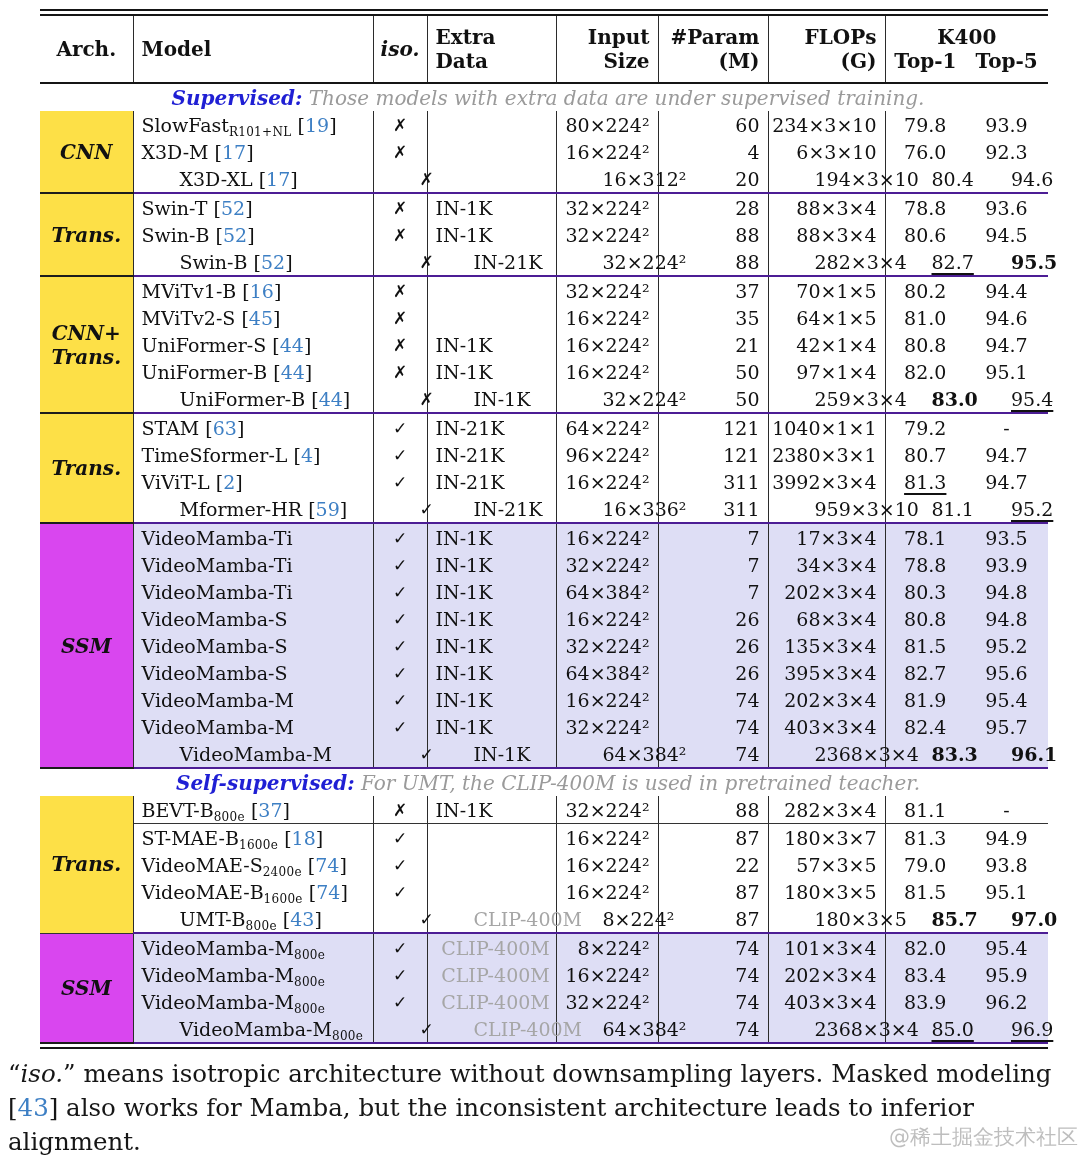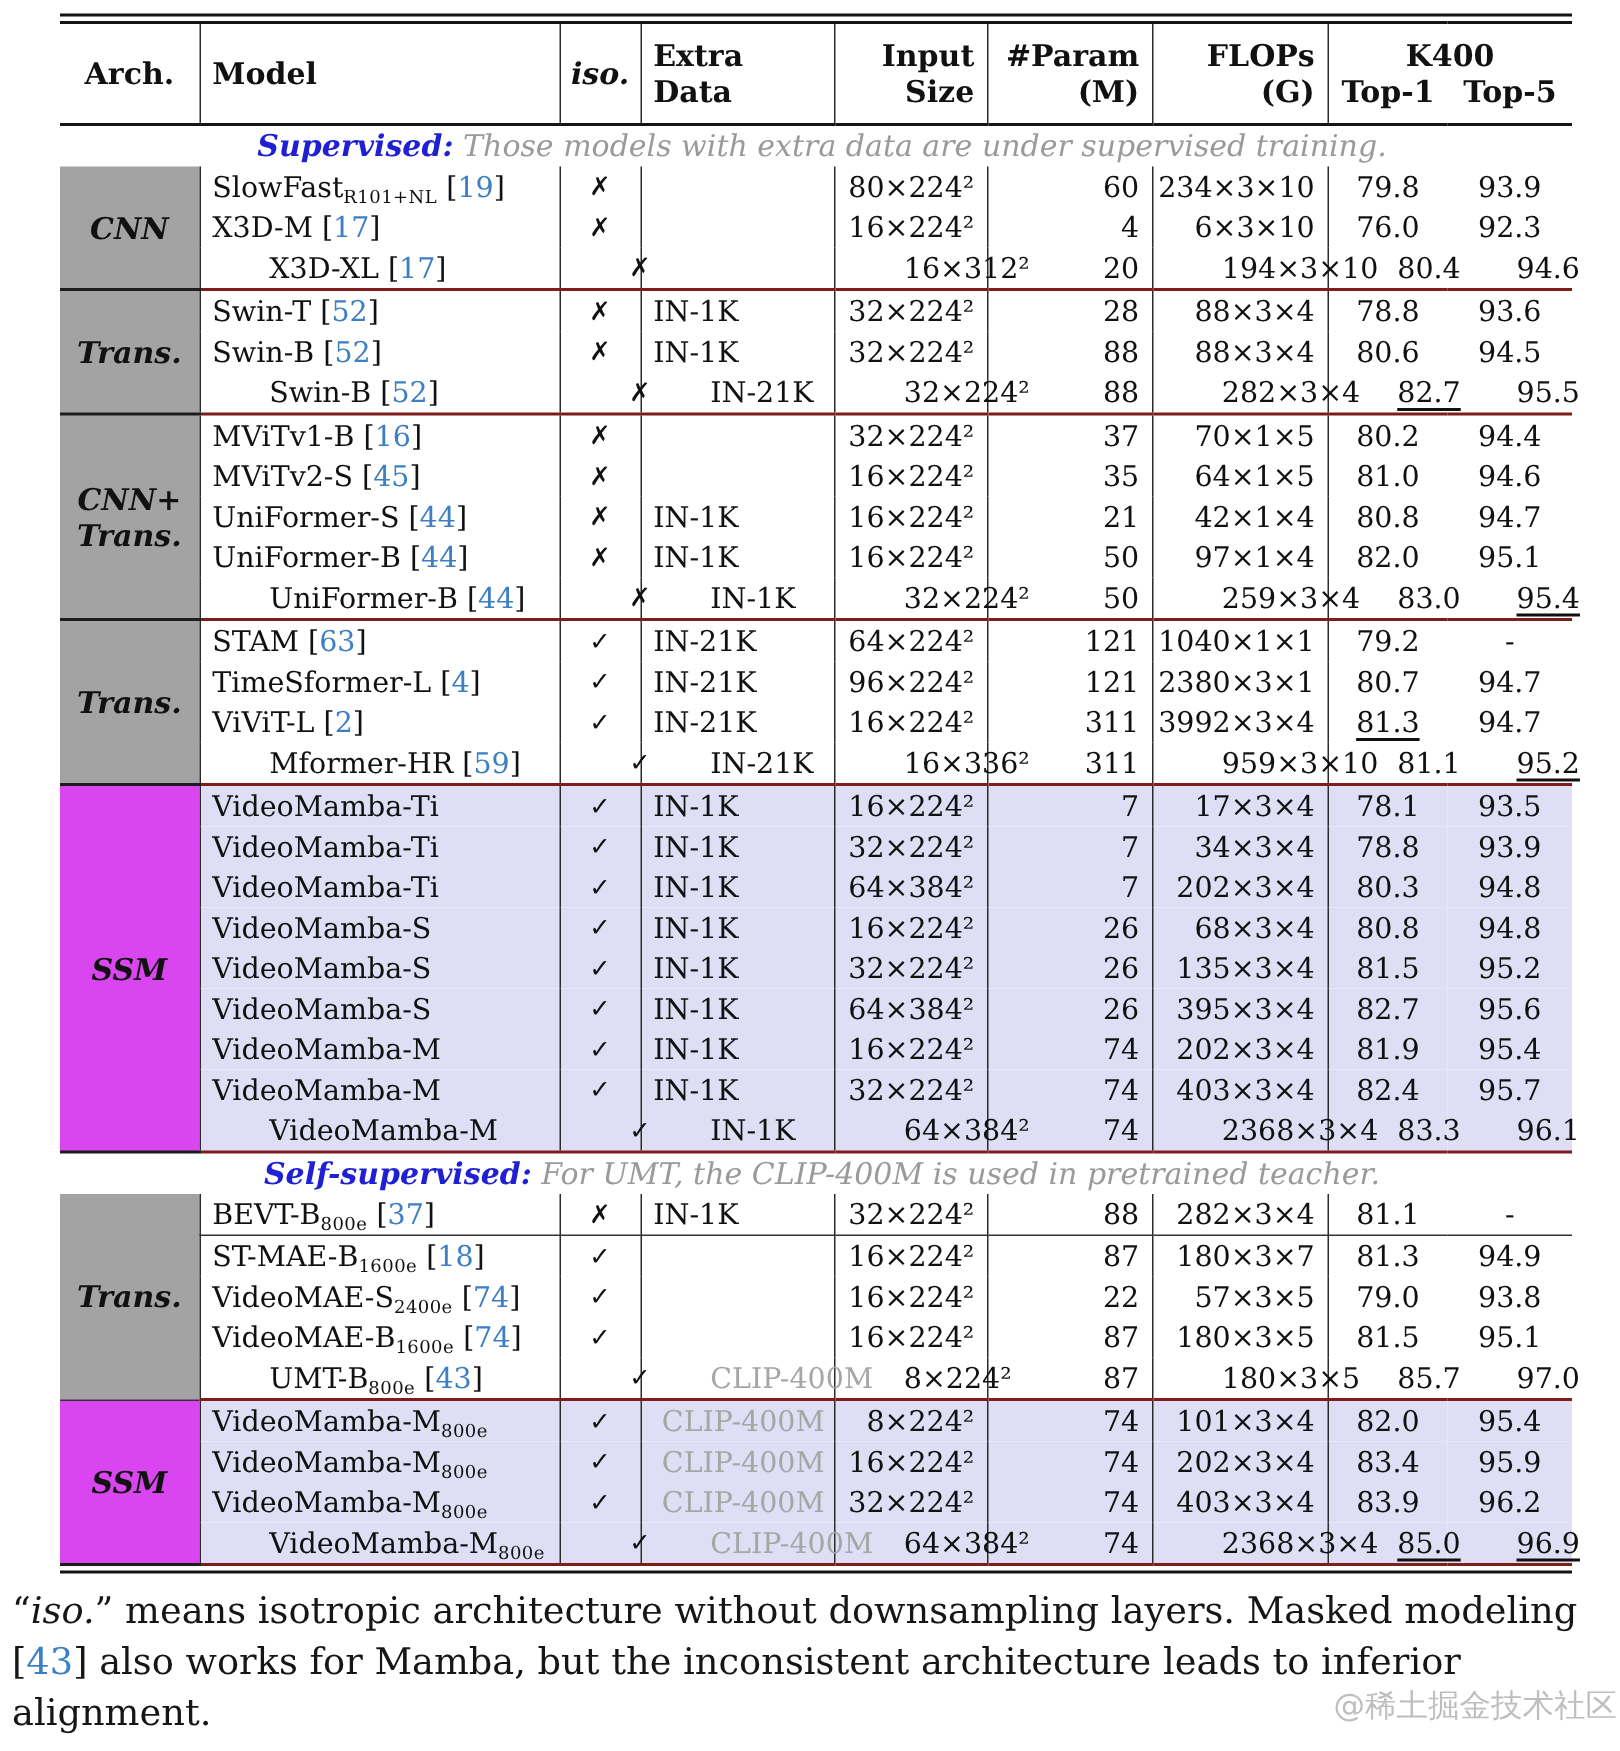--- a/index.html
+++ b/index.html
@@ -42,37 +42,37 @@
   thead th { height:68px; border-bottom:2px solid #151515; font-weight:bold; font-size:20px; }
   thead th div { line-height:24px; }
   .vb { border-right:1px solid #2b2b2b; }
   .al { text-align:left; padding-left:8px; }
   .ar { text-align:right; padding-right:8px; }
   .ac { text-align:center; }
   .italic { font-style:italic; }
   .arch {
     font-weight:bold; font-style:italic; font-size:20px;
     text-align:center; line-height:24px;
-    background:#a3a3a3;
+    background:#fde047;
     border-bottom:2px solid #1c1c1c;
   }
-  .group-end td { border-bottom:2px solid #7f1d1d;padding-left:46px; }
+  .group-end td { border-bottom:2px solid #4c1d95;padding-left:46px; }
   .cline td { border-bottom:1px solid #333333; }
   tr.hl td { background:#dedef5; }
   tr.hl td.arch { background:#d946ef; }
   .band-row td {
     text-align:center; padding-left:8px; height:28px;
     border-bottom:none;
   }
   .band-label { color:#1f1fd4; font-weight:bold; font-style:italic; font-size:20px; }
   .band-note { color:#9a9a9a; font-style:italic; font-size:20px; }
   .iso-cell span { font-family:"DejaVu Sans", sans-serif; font-weight:bold; font-size:17px; }
   .cite { color:#3d7fc4; }
   .gray { color:#a6a6a6;text-align:center; }
-  .b { font-weight:normal; }
+  .b { font-weight:bold; }
   .u { text-decoration:underline; text-underline-offset:4px; text-decoration-thickness:1.5px; }
   sub { font-size:12px; line-height:0; vertical-align:-4px; letter-spacing:0.3px; }
   .caption { margin:8px 6px 0 8px; }
   .cap-title {
     font-weight:bold; font-size:25px; line-height:33px;
     letter-spacing:0.2px;
   }
   .cap-body { font-size:24.5px; line-height:34px; color:#161616; }
   .cap-body .it { font-style:italic; }
   .cap-body .cite { color:#3d7fc4; }

